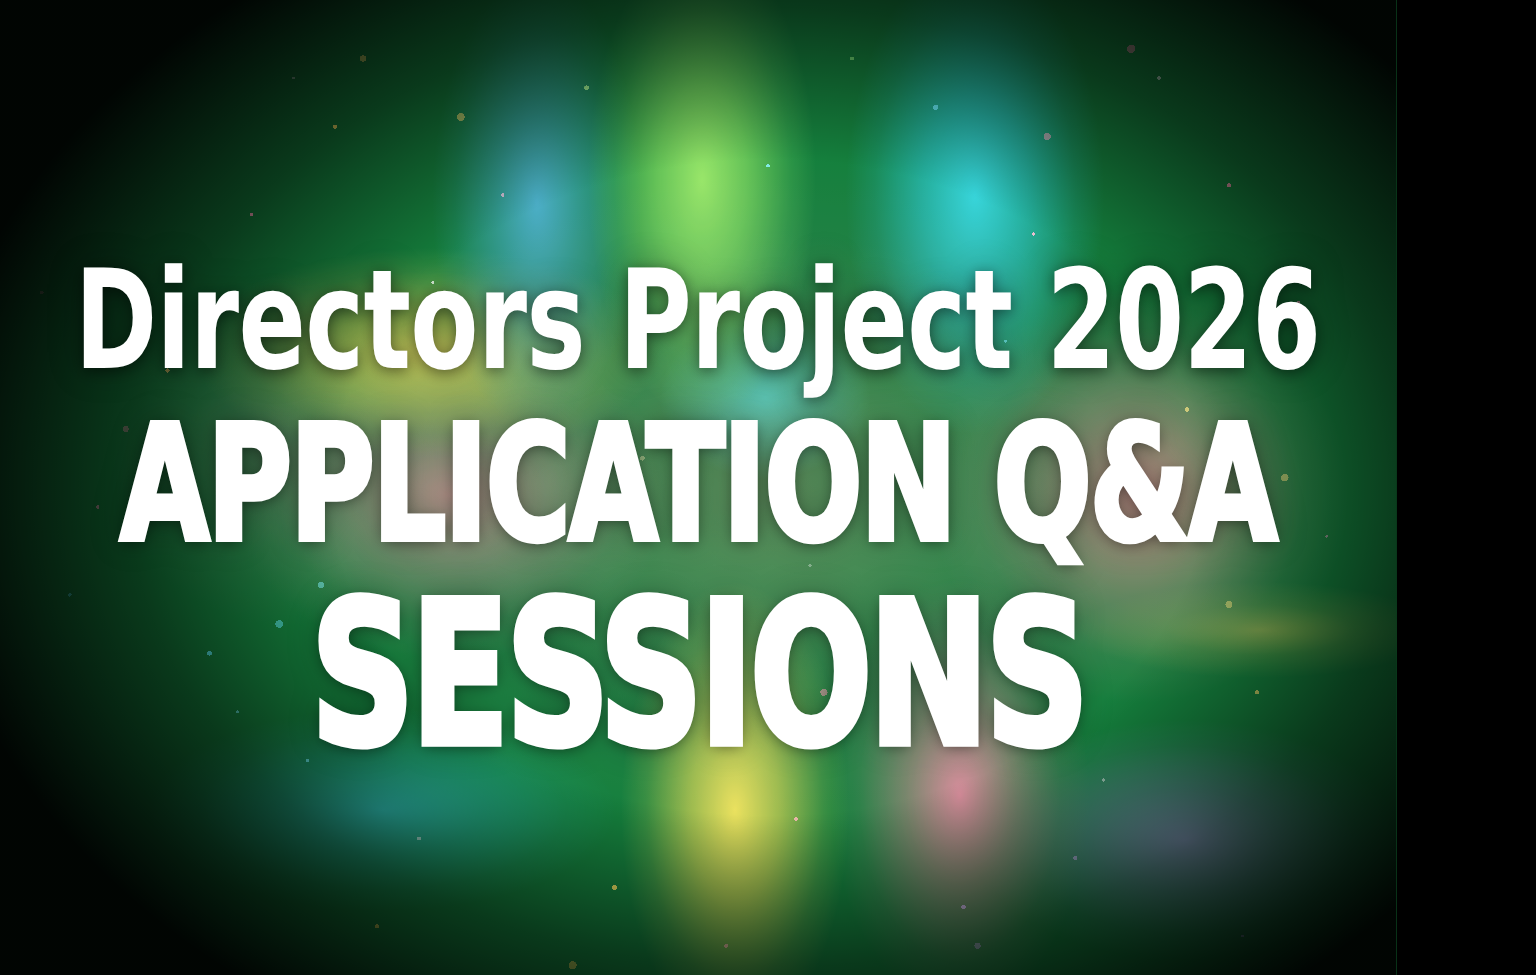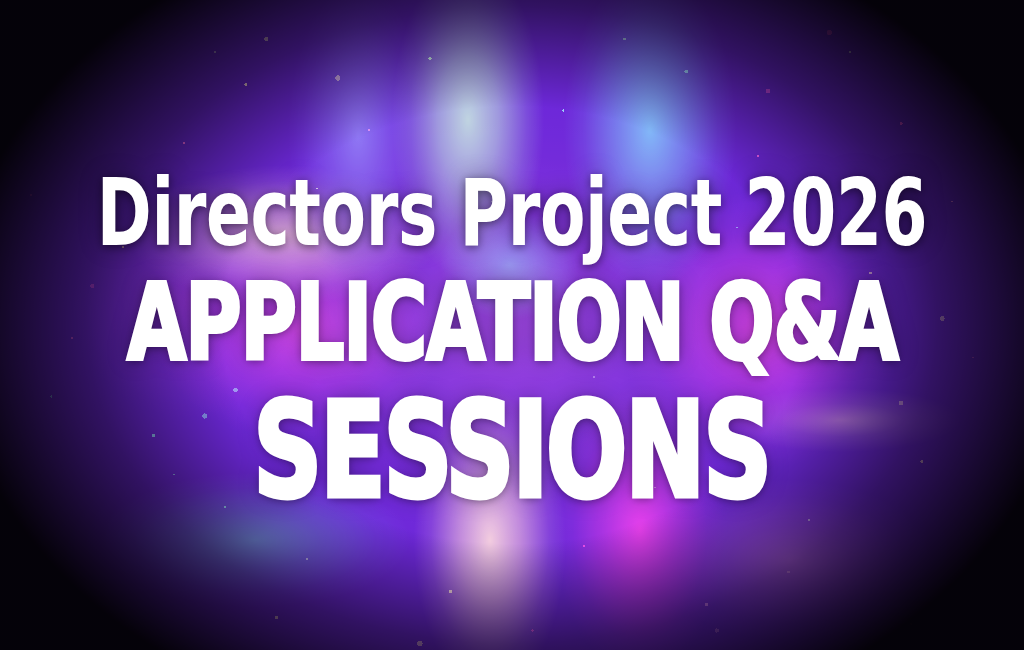--- a/index.html
+++ b/index.html
@@ -10,23 +10,23 @@
   }
   body {
     width: 1024px;
     height: 650px;
     overflow: hidden;
     font-family: "Liberation Sans", sans-serif;
   }
 
   #poster {
     position: relative;
-    width: 1024px;
+    width: 931px;
     height: 650px;
-    background: #6d28d9;
+    background: #15803d;
     overflow: hidden;
     isolation: isolate;
   }
 
   
   .fx {
     position: absolute;
     inset: 0;
     pointer-events: none;
   }

